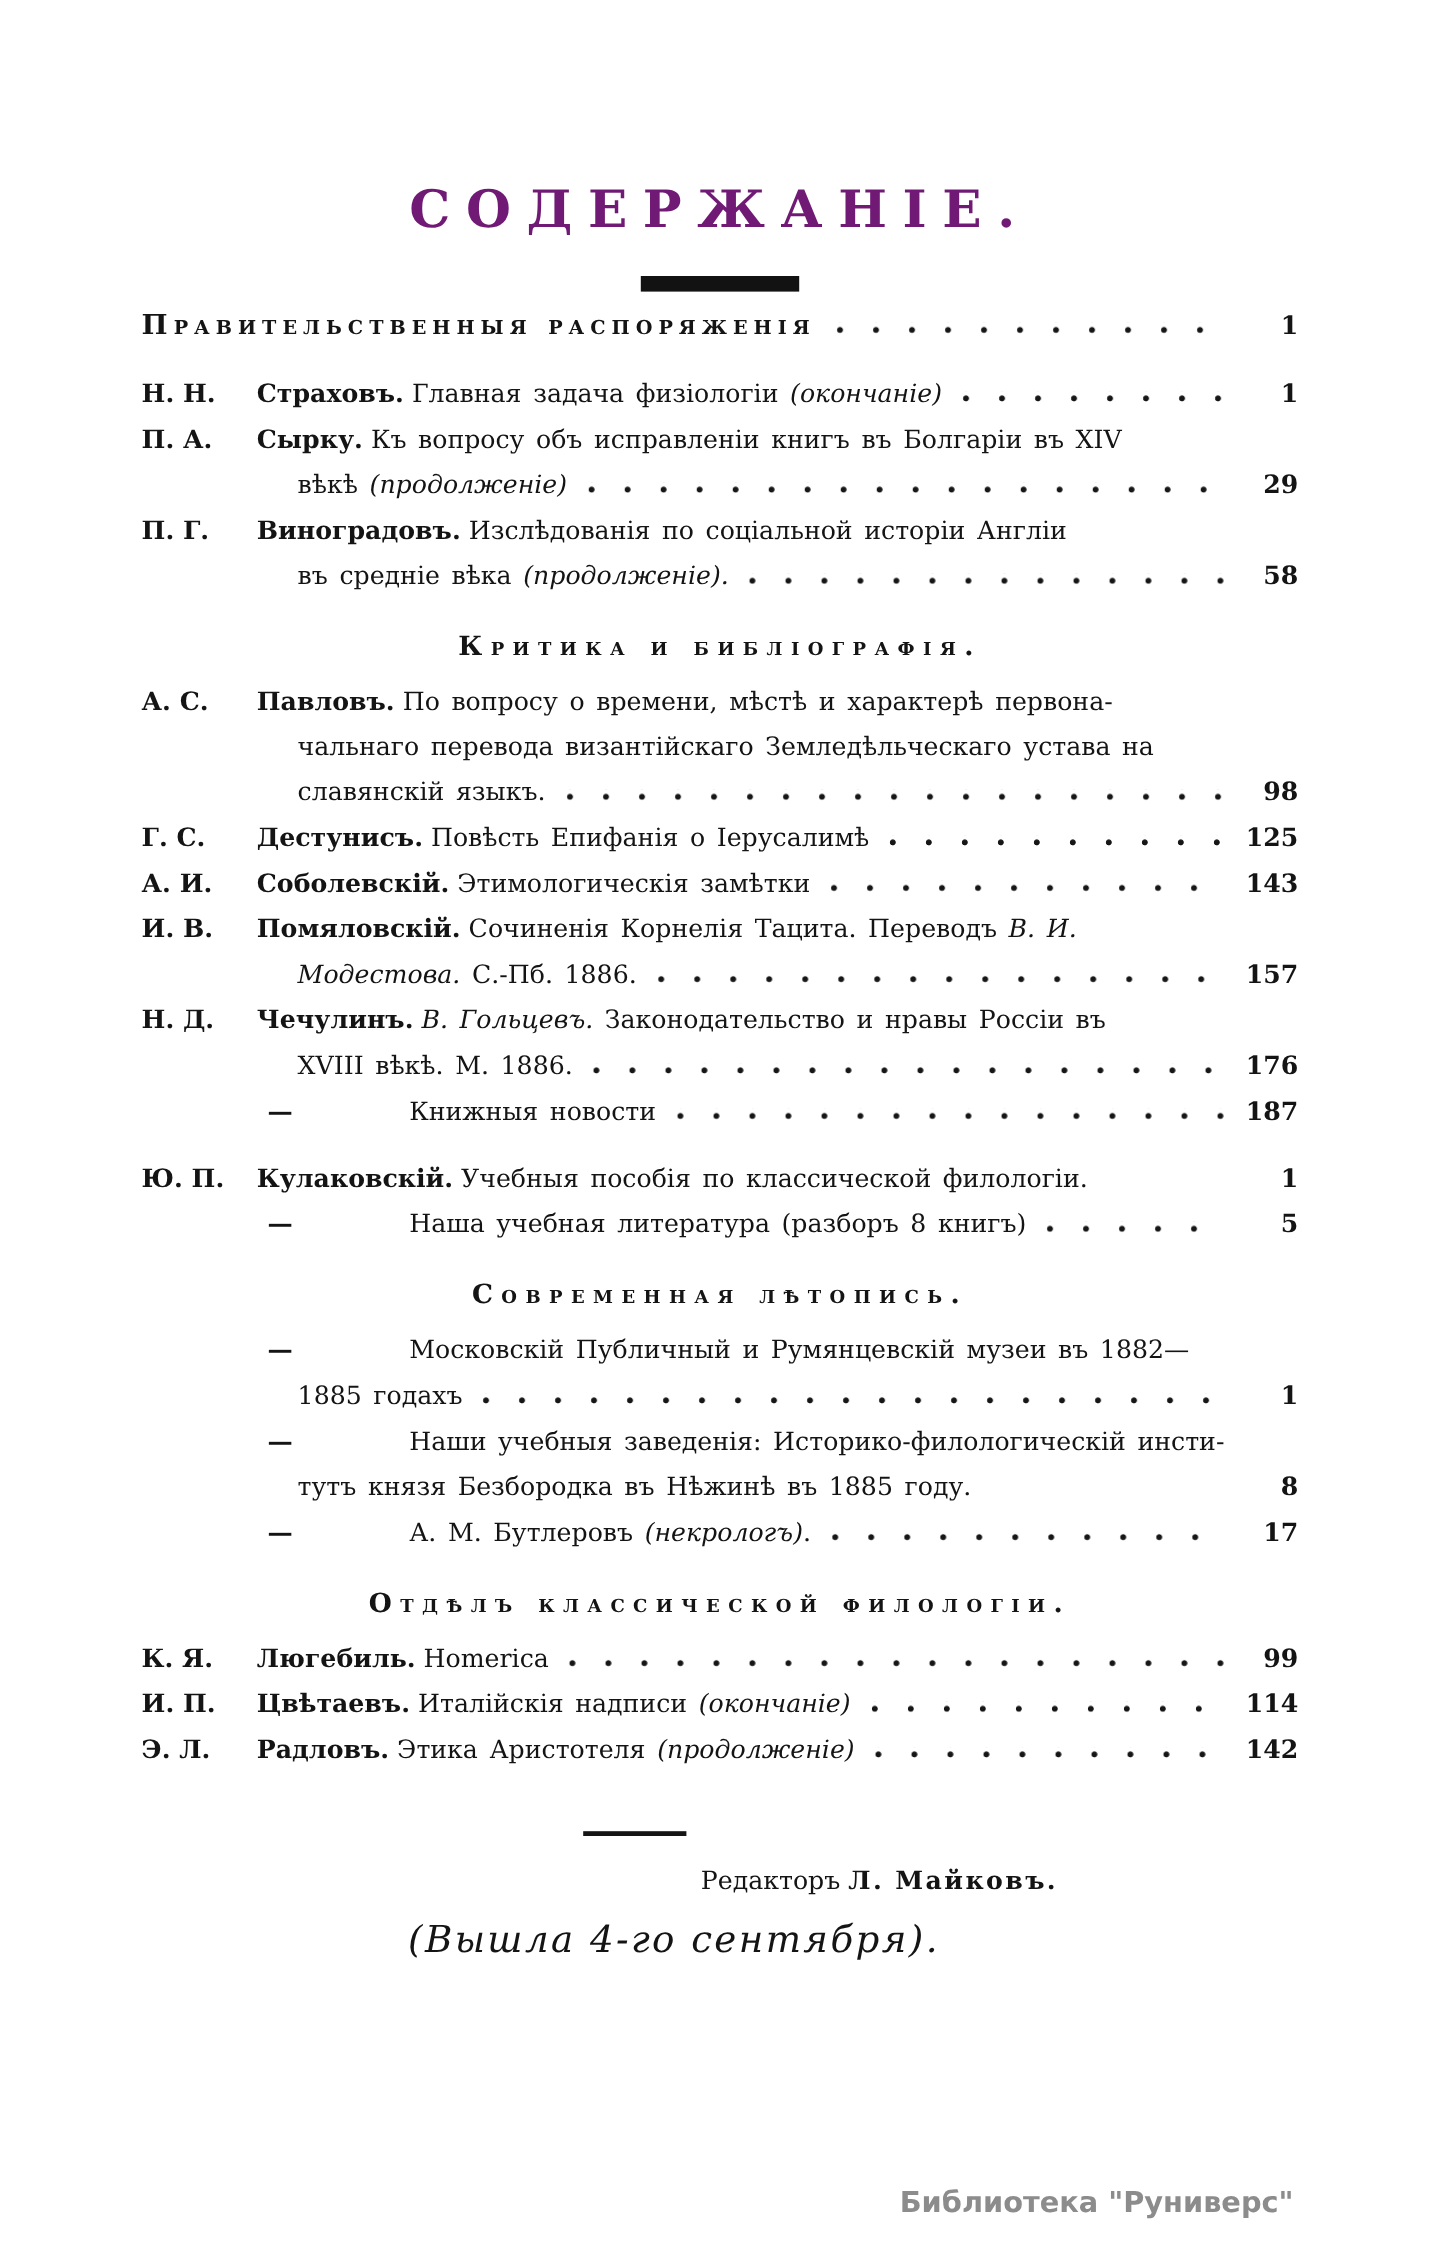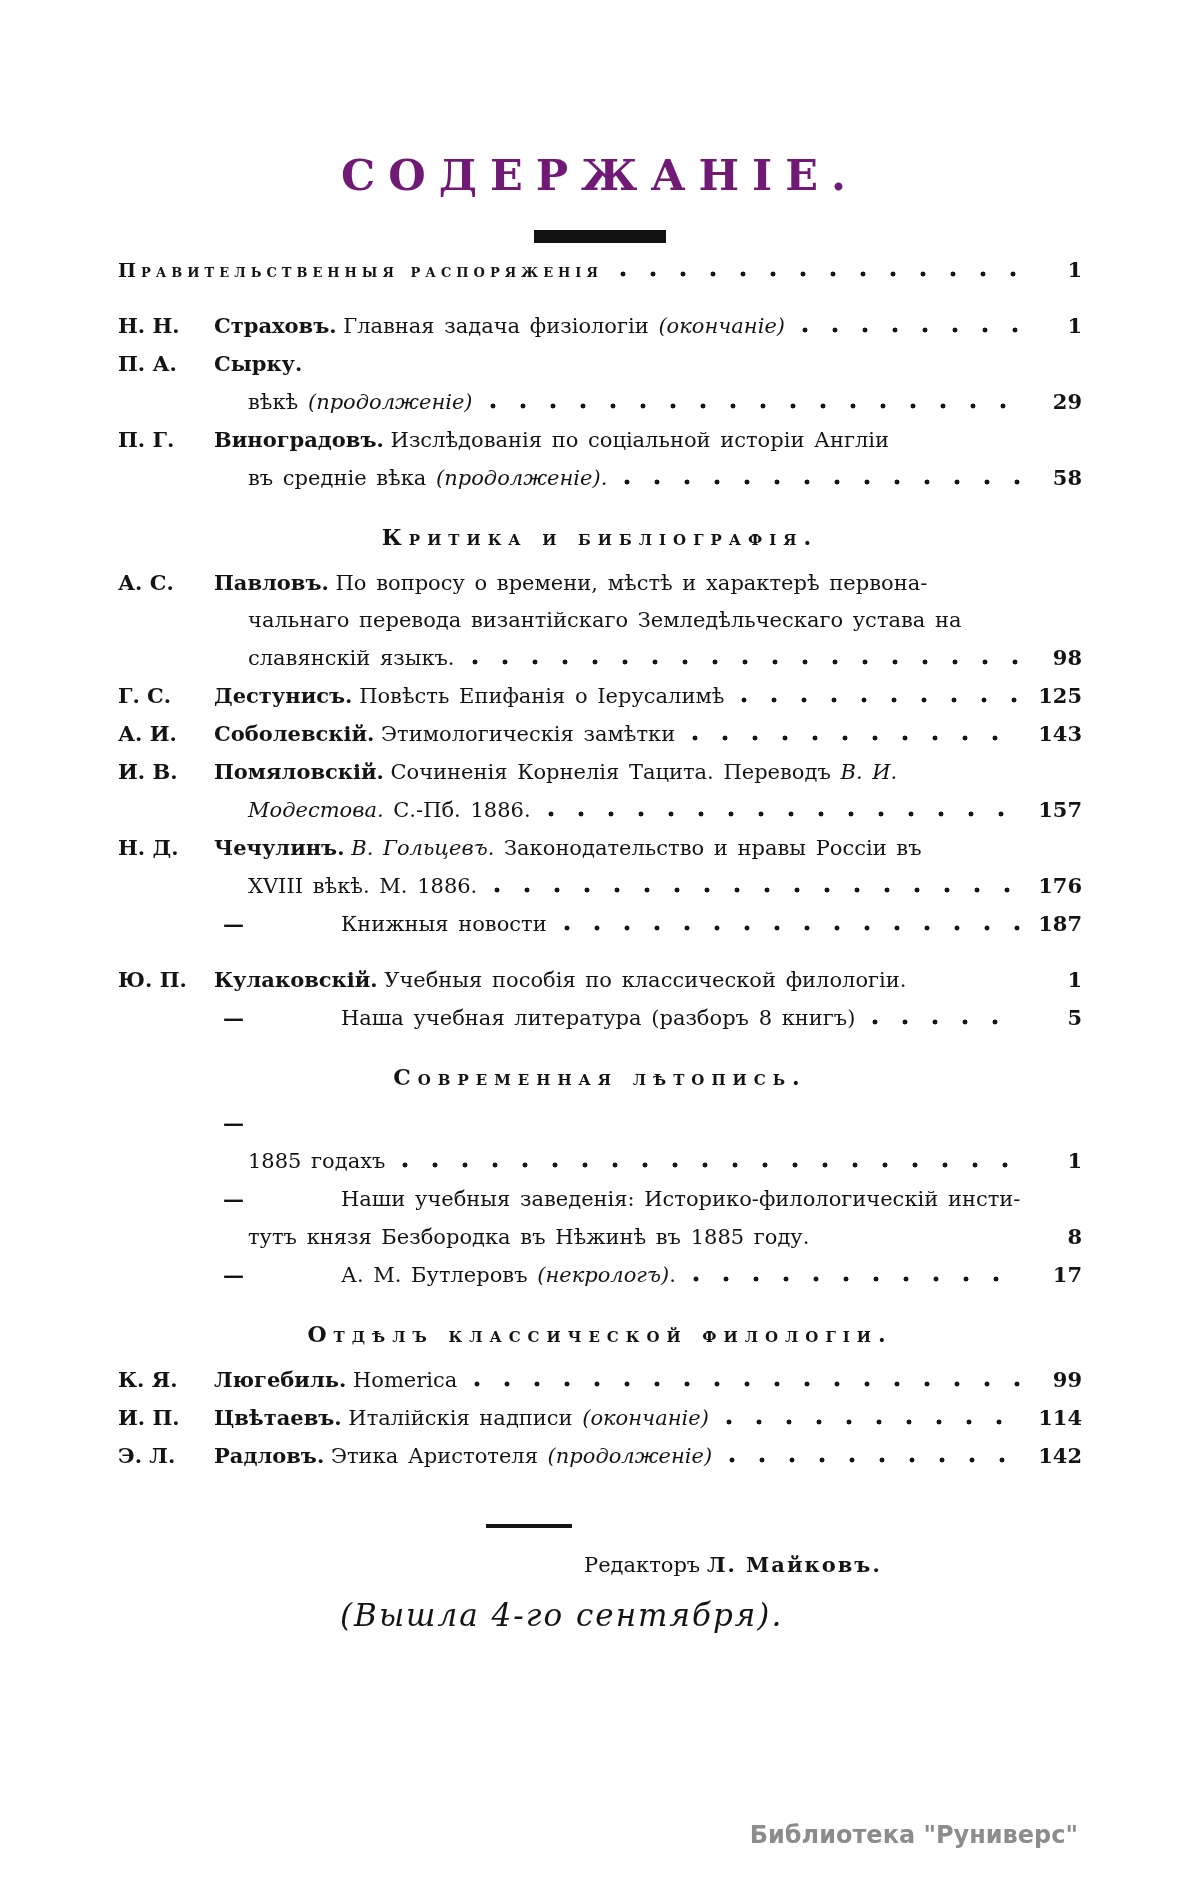--- a/index.html
+++ b/index.html
@@ -16,21 +16,21 @@
   }
   .title-bar {
     width:132px; height:13px; background:#121212; margin:30px auto 6px auto;
   }
 
   .rows { margin-top:14px; }
   .row { display:flex; align-items:baseline; font-size:21px; margin-top:13px; white-space:nowrap; }
   .gap { height:18px; }
 
   .caps-text {
-    font-variant:small-caps; letter-spacing:5px; font-size:19px; font-weight:bold;
+    font-variant:small-caps; letter-spacing:5px; font-size:23px; font-weight:bold;
   }
   .section-heading {
     text-align:center; font-variant:small-caps; font-weight:bold;
     font-size:22px; letter-spacing:7px; margin:34px 0 20px 0; white-space:nowrap;
   }
 
   .initials { flex:none; width:96px; font-weight:bold; }
   .dash-pad { flex:none; width:105px; }
   .dash-mark { flex:none; width:118px; font-weight:bold; }
   .cont-pad { flex:none; width:130px; }
@@ -71,21 +71,21 @@
   <div class="title-bar"></div>
 
   <div class="rows">
       <div class="row">
         <span class="caps-text">Правительственныя распоряженія</span>
         <span class="leader dotted"></span>
         <span class="page-num">1</span>
       </div>
       <div class="gap"></div>
       <div class="row"><span class="initials">Н. Н.</span><span class="author-name">Страховъ.</span>&nbsp;<span class="line-text"><span>Главная задача физіологіи </span><span class="it">(окончаніе)</span></span><span class="leader dotted"></span><span class="page-num">1</span></div>
-      <div class="row"><span class="initials">П. А.</span><span class="author-name">Сырку.</span>&nbsp;</div>
+      <div class="row"><span class="initials">П. А.</span><span class="author-name">Сырку.</span>&nbsp;<span class="line-text"><span>Къ вопросу объ исправленіи книгъ въ Болгаріи въ XIV</span></span></div>
       <div class="row">
         <span class="cont-pad"></span>
         <span class="line-text"><span>вѣкѣ </span><span class="it">(продолженіе)</span></span>
         <span class="leader dotted"></span>
         <span class="page-num">29</span>
       </div>
       <div class="row"><span class="initials">П. Г.</span><span class="author-name">Виноградовъ.</span>&nbsp;<span class="line-text"><span>Изслѣдованія по соціальной исторіи Англіи</span></span></div>
       <div class="row">
         <span class="cont-pad"></span>
         <span class="line-text"><span>въ средніе вѣка </span><span class="it">(продолженіе).</span></span>
@@ -133,20 +133,21 @@
         <span class="dash-pad"></span>
         <span class="dash-mark">—</span>
         <span class="line-text"><span>Наша учебная литература (разборъ 8 книгъ)</span></span>
         <span class="leader dotted"></span>
         <span class="page-num">5</span>
       </div>
       <div class="section-heading">Современная лѣтопись.</div>
       <div class="row">
         <span class="dash-pad"></span>
         <span class="dash-mark">—</span>
+        <span class="line-text"><span>Московскій Публичный и Румянцевскій музеи въ 1882—</span></span>
       </div>
       <div class="row">
         <span class="cont-pad"></span>
         <span class="line-text"><span>1885 годахъ</span></span>
         <span class="leader dotted"></span>
         <span class="page-num">1</span>
       </div>
       <div class="row">
         <span class="dash-pad"></span>
         <span class="dash-mark">—</span>

